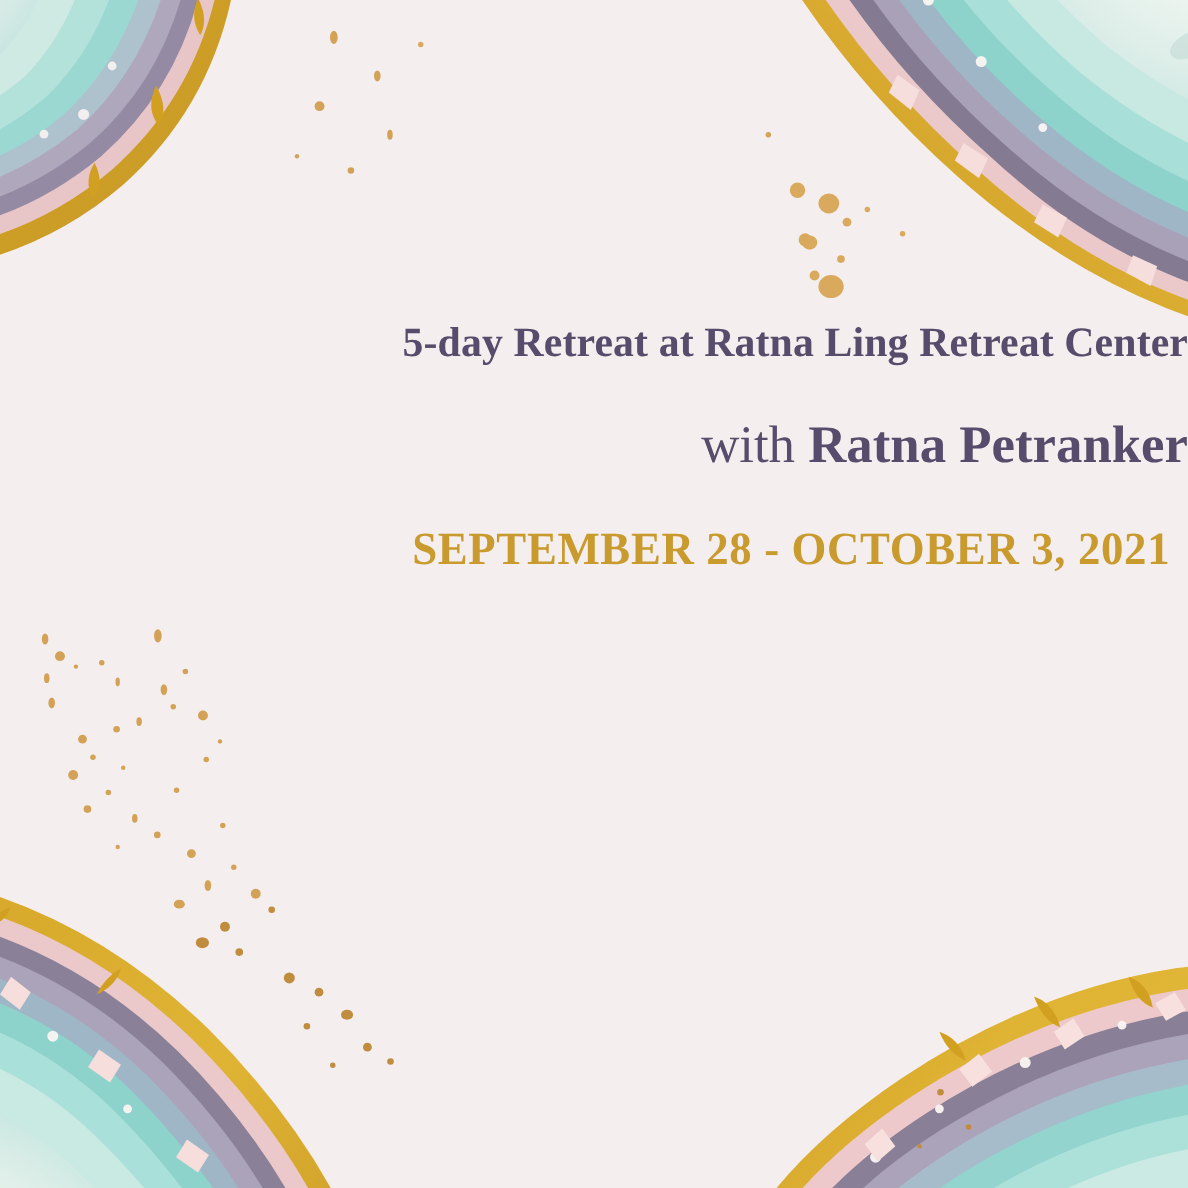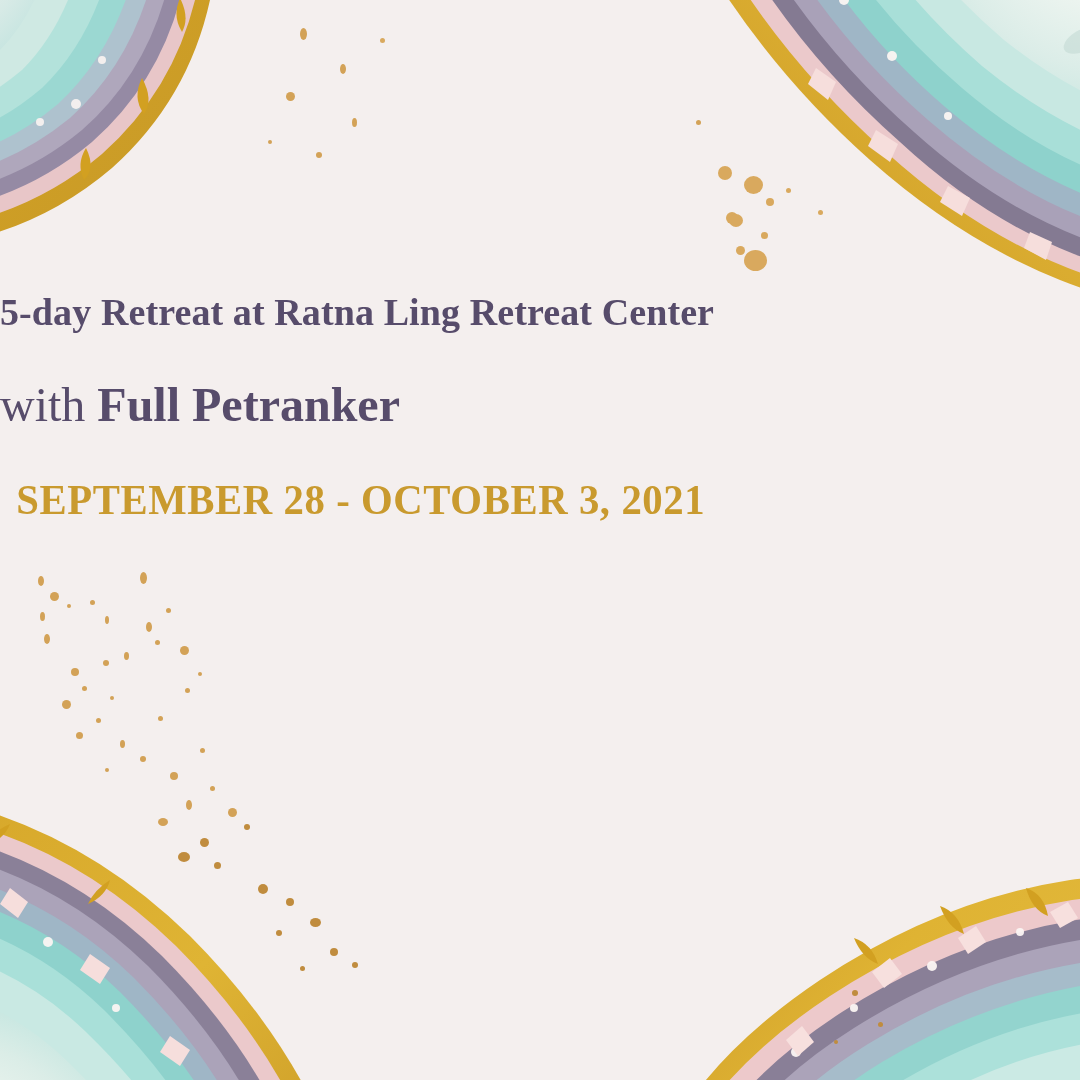--- a/index.html
+++ b/index.html
@@ -41,21 +41,21 @@
   }
   .splat.soft { background: #D9A95E; }
   .splat.deep { background: #C08C3E; }
 
   
   .content {
     position: absolute;
     left: 0;
     right: 0;
     top: 292px;
-    text-align: left;
+    text-align: right;
     z-index: 5;
   }
 
   .eyebrow {
     font-size: 38px;
     font-weight: 700;
     color: #574C6B;
     letter-spacing: 0.1px;
     line-height: 1.1;
     margin: 0;
@@ -393,19 +393,19 @@
     <span class="splat deep" style="left:878px; top:1022px; width:5px; height:5px;"></span>
     <span class="splat deep" style="left:834px; top:1040px; width:4px; height:4px;"></span>
   </div>
 
   <div class="content">
 
     <p class="eyebrow">5-day Retreat at Ratna Ling Retreat Center</p>
 
 
     <p class="presenter">
-      <span>with </span><span class="name">Full Petranker</span>
+      <span>with </span><span class="name">Ratna Petranker</span>
     </p>
 
     <p class="dates">SEPTEMBER 28 - OCTOBER 3, 2021</p>
   </div>
 
 </div>
 
 </body></html>

